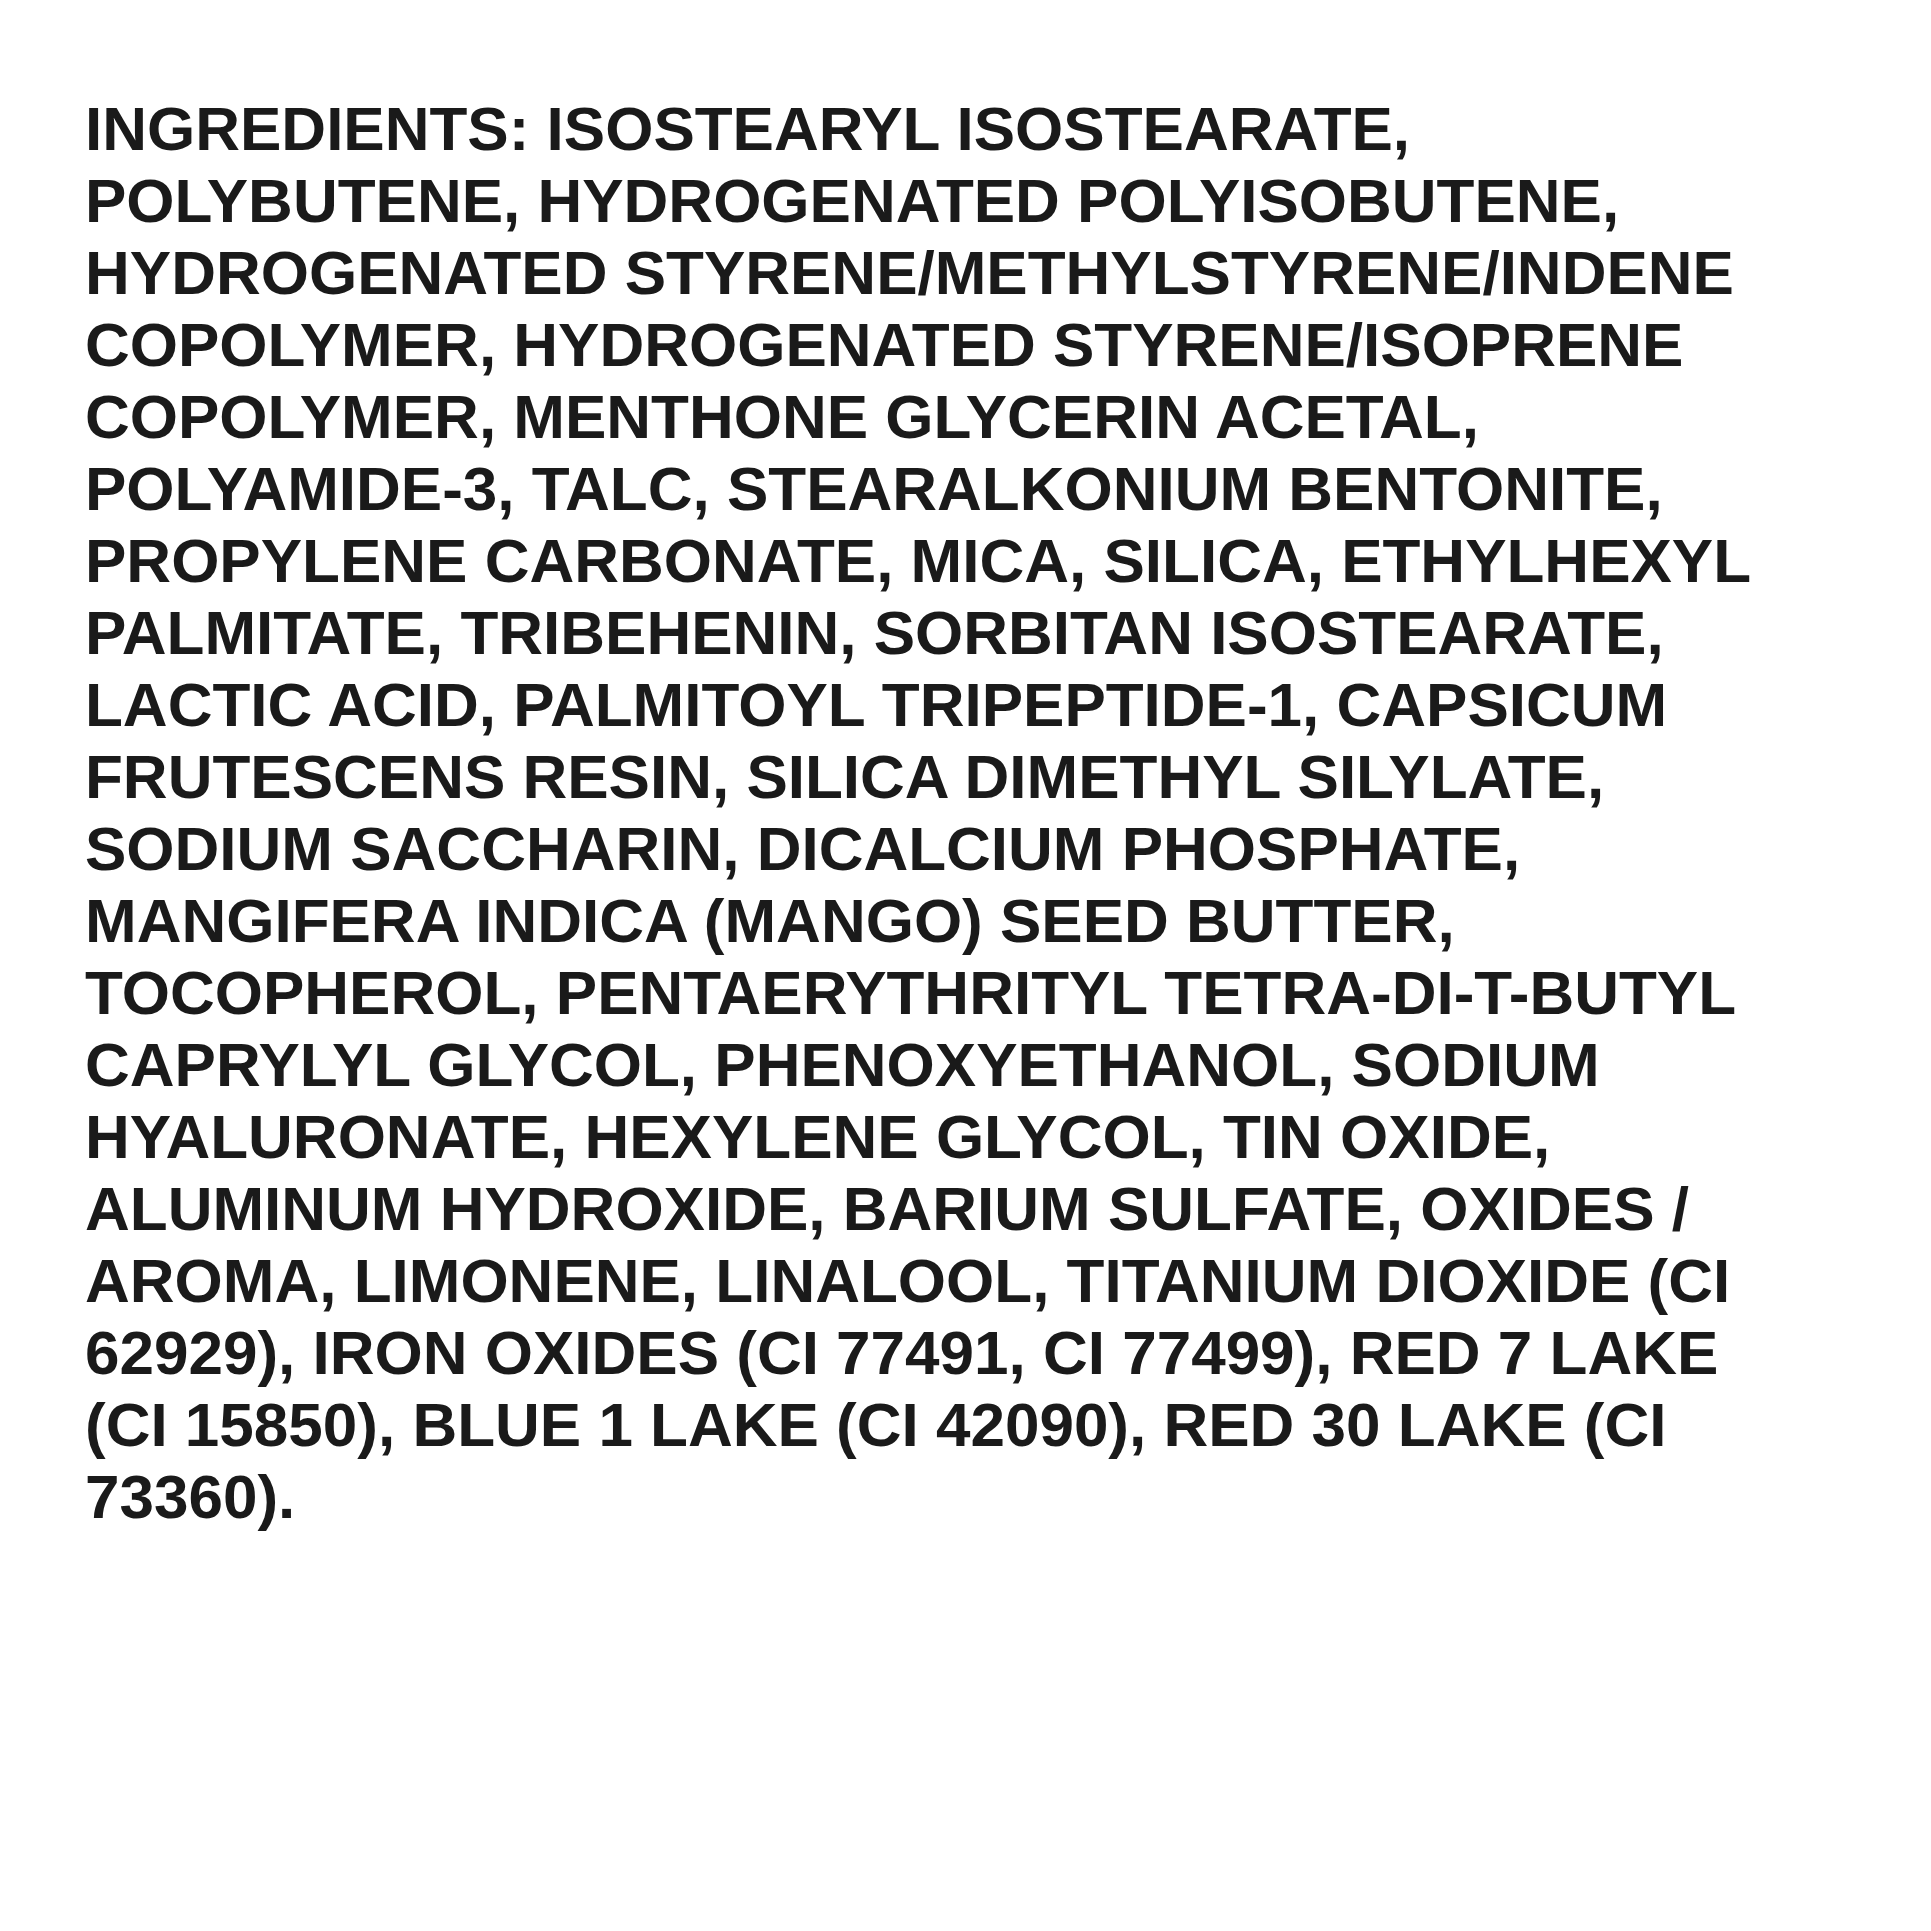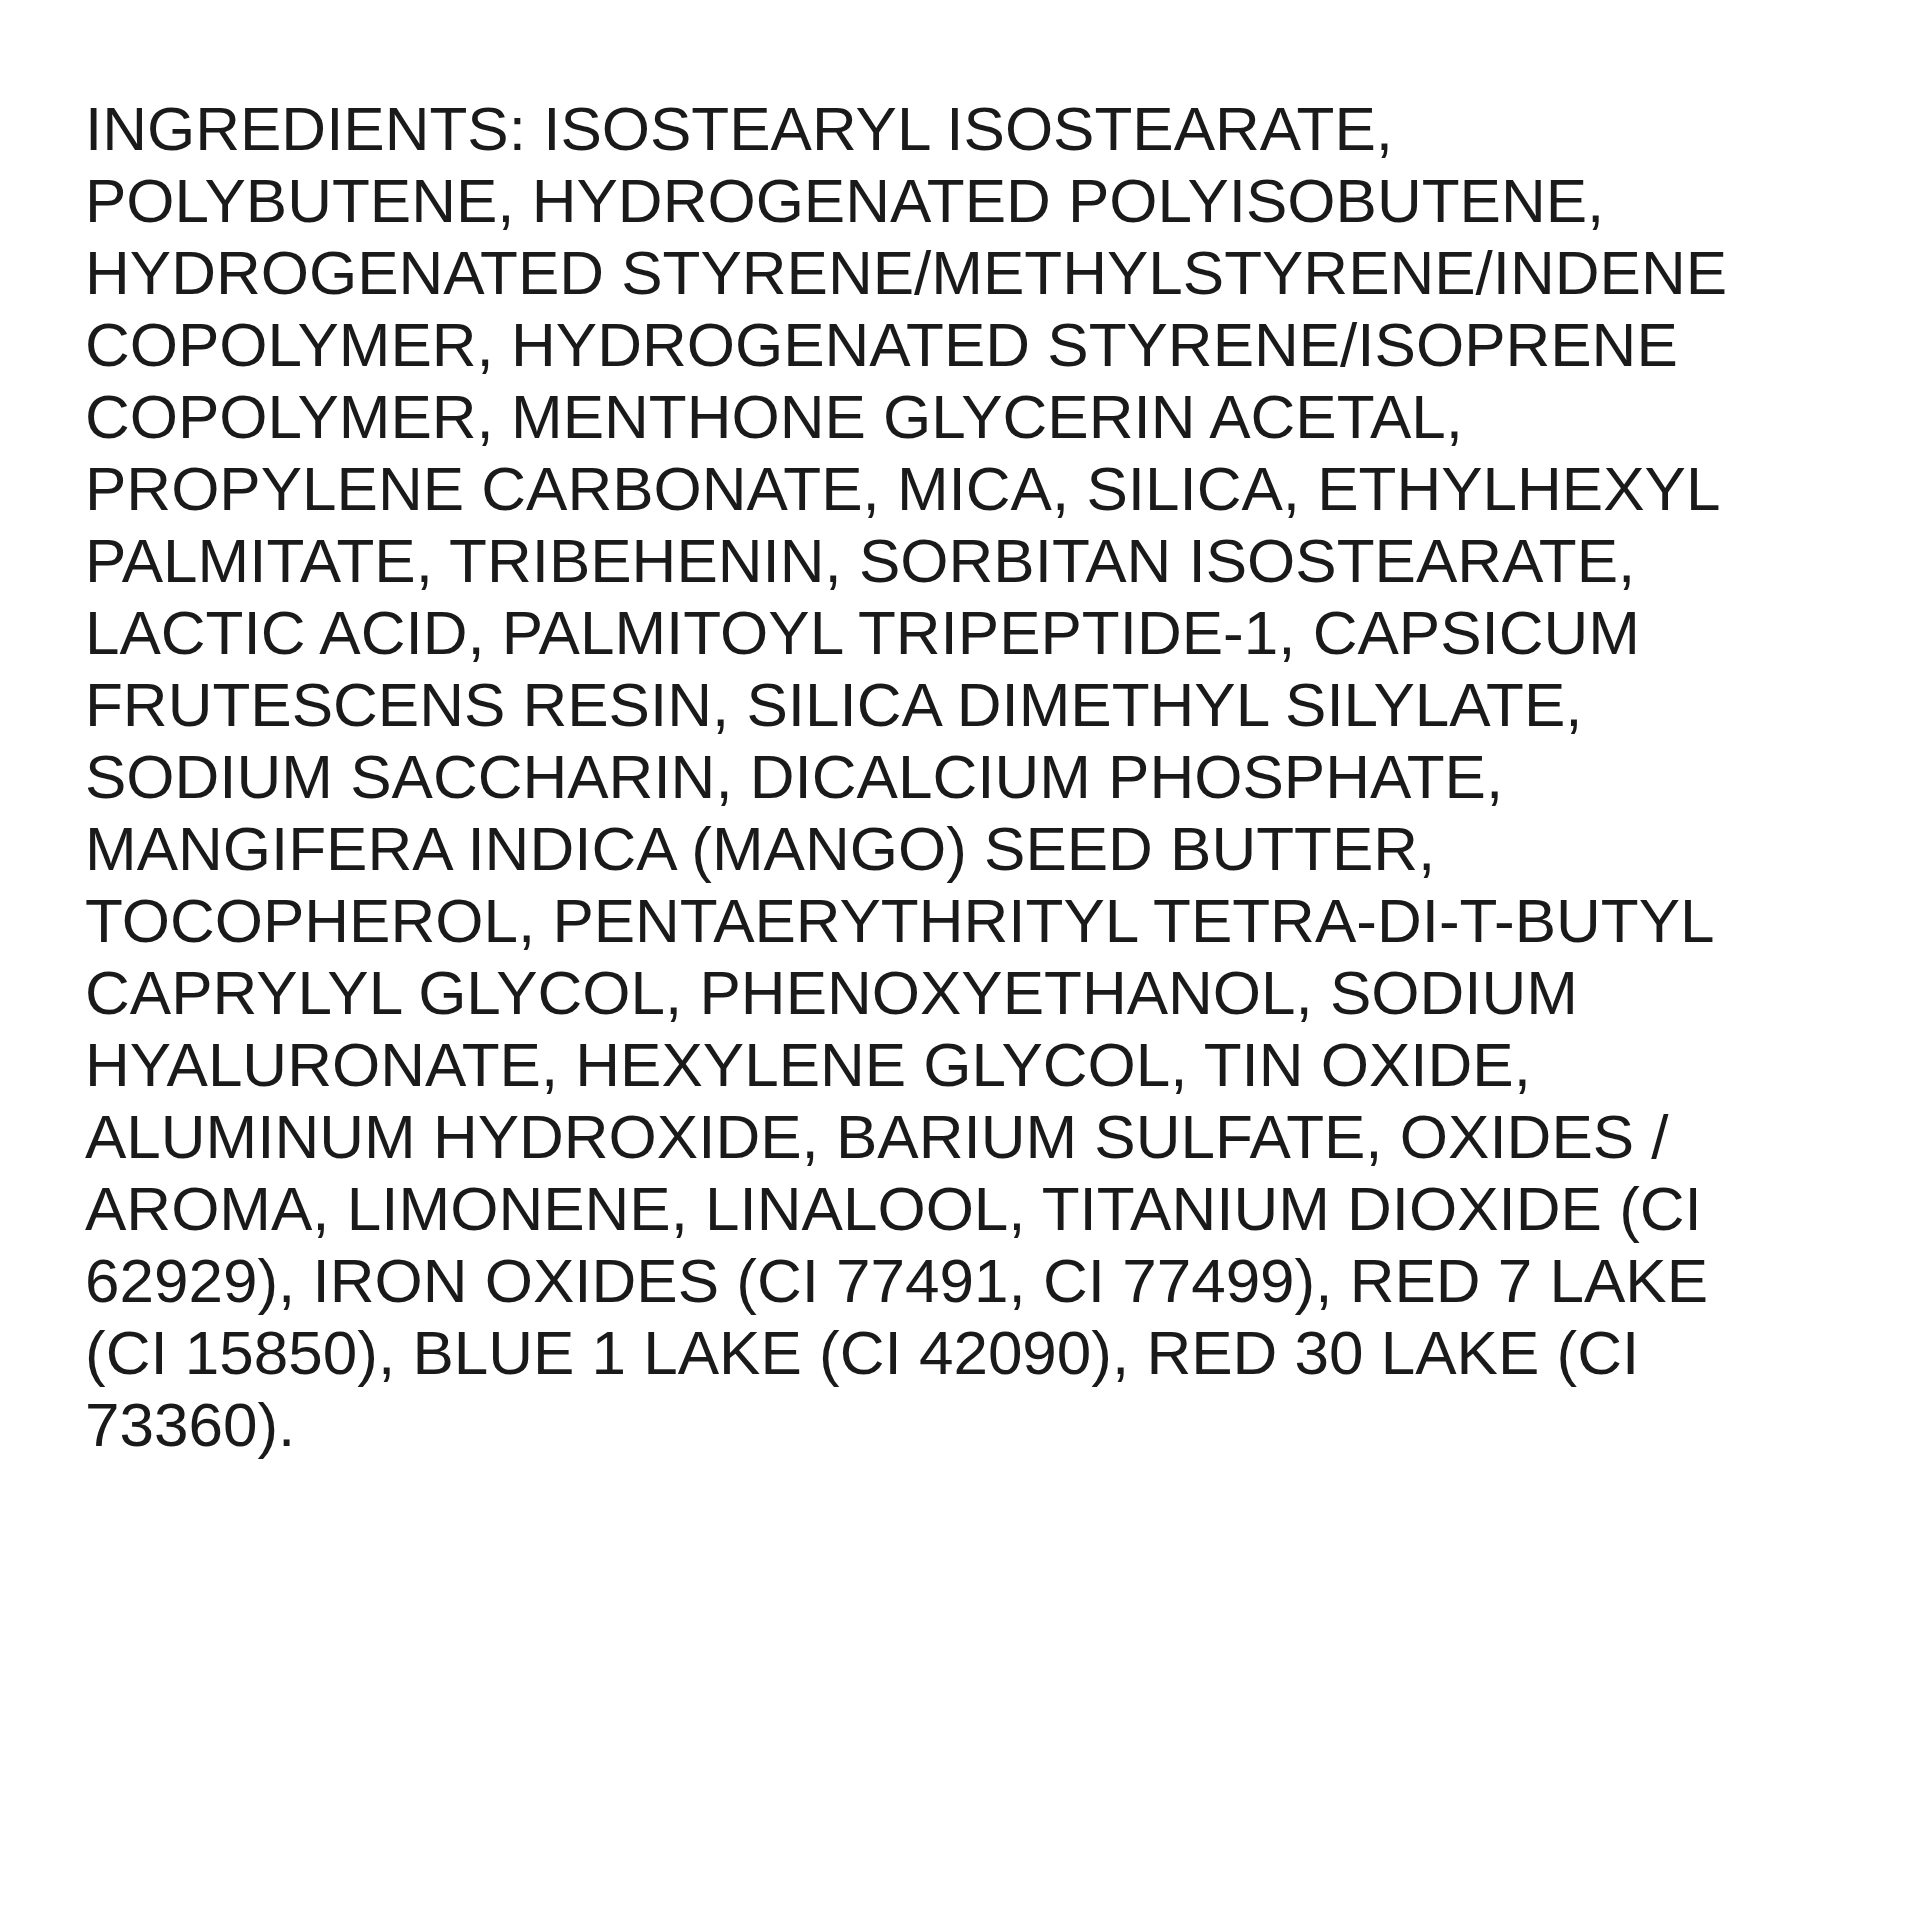--- a/index.html
+++ b/index.html
@@ -17,37 +17,38 @@
     box-sizing: border-box;
     width: 1931px;
     height: 1931px;
     padding: 93px 58px 0 85px;
     background: #ffffff;
   }
   .ingredients-block {
     color: #1a1a1a;
     font-size: 62px;
     line-height: 72px;
-    font-weight: 400;
+    font-weight: 700;
     letter-spacing: 0;
   }
   .ingredients-block .line {
     white-space: nowrap;
   }
 </style>
 </head>
 <body>
 
 <div class="label-wrap">
   <div class="ingredients-block">
     <div class="line">INGREDIENTS: ISOSTEARYL ISOSTEARATE,</div>
     <div class="line">POLYBUTENE, HYDROGENATED POLYISOBUTENE,</div>
     <div class="line">HYDROGENATED STYRENE/METHYLSTYRENE/INDENE</div>
     <div class="line">COPOLYMER, HYDROGENATED STYRENE/ISOPRENE</div>
     <div class="line">COPOLYMER, MENTHONE GLYCERIN ACETAL,</div>
+    <div class="line">POLYAMIDE-3, TALC, STEARALKONIUM BENTONITE,</div>
     <div class="line">PROPYLENE CARBONATE, MICA, SILICA, ETHYLHEXYL</div>
     <div class="line">PALMITATE, TRIBEHENIN, SORBITAN ISOSTEARATE,</div>
     <div class="line">LACTIC ACID, PALMITOYL TRIPEPTIDE-1, CAPSICUM</div>
     <div class="line">FRUTESCENS RESIN, SILICA DIMETHYL SILYLATE,</div>
     <div class="line">SODIUM SACCHARIN, DICALCIUM PHOSPHATE,</div>
     <div class="line">MANGIFERA INDICA (MANGO) SEED BUTTER,</div>
     <div class="line">TOCOPHEROL, PENTAERYTHRITYL TETRA-DI-T-BUTYL</div>
     <div class="line">CAPRYLYL GLYCOL, PHENOXYETHANOL, SODIUM</div>
     <div class="line">HYALURONATE, HEXYLENE GLYCOL, TIN OXIDE,</div>
     <div class="line">ALUMINUM HYDROXIDE, BARIUM SULFATE, OXIDES /</div>

